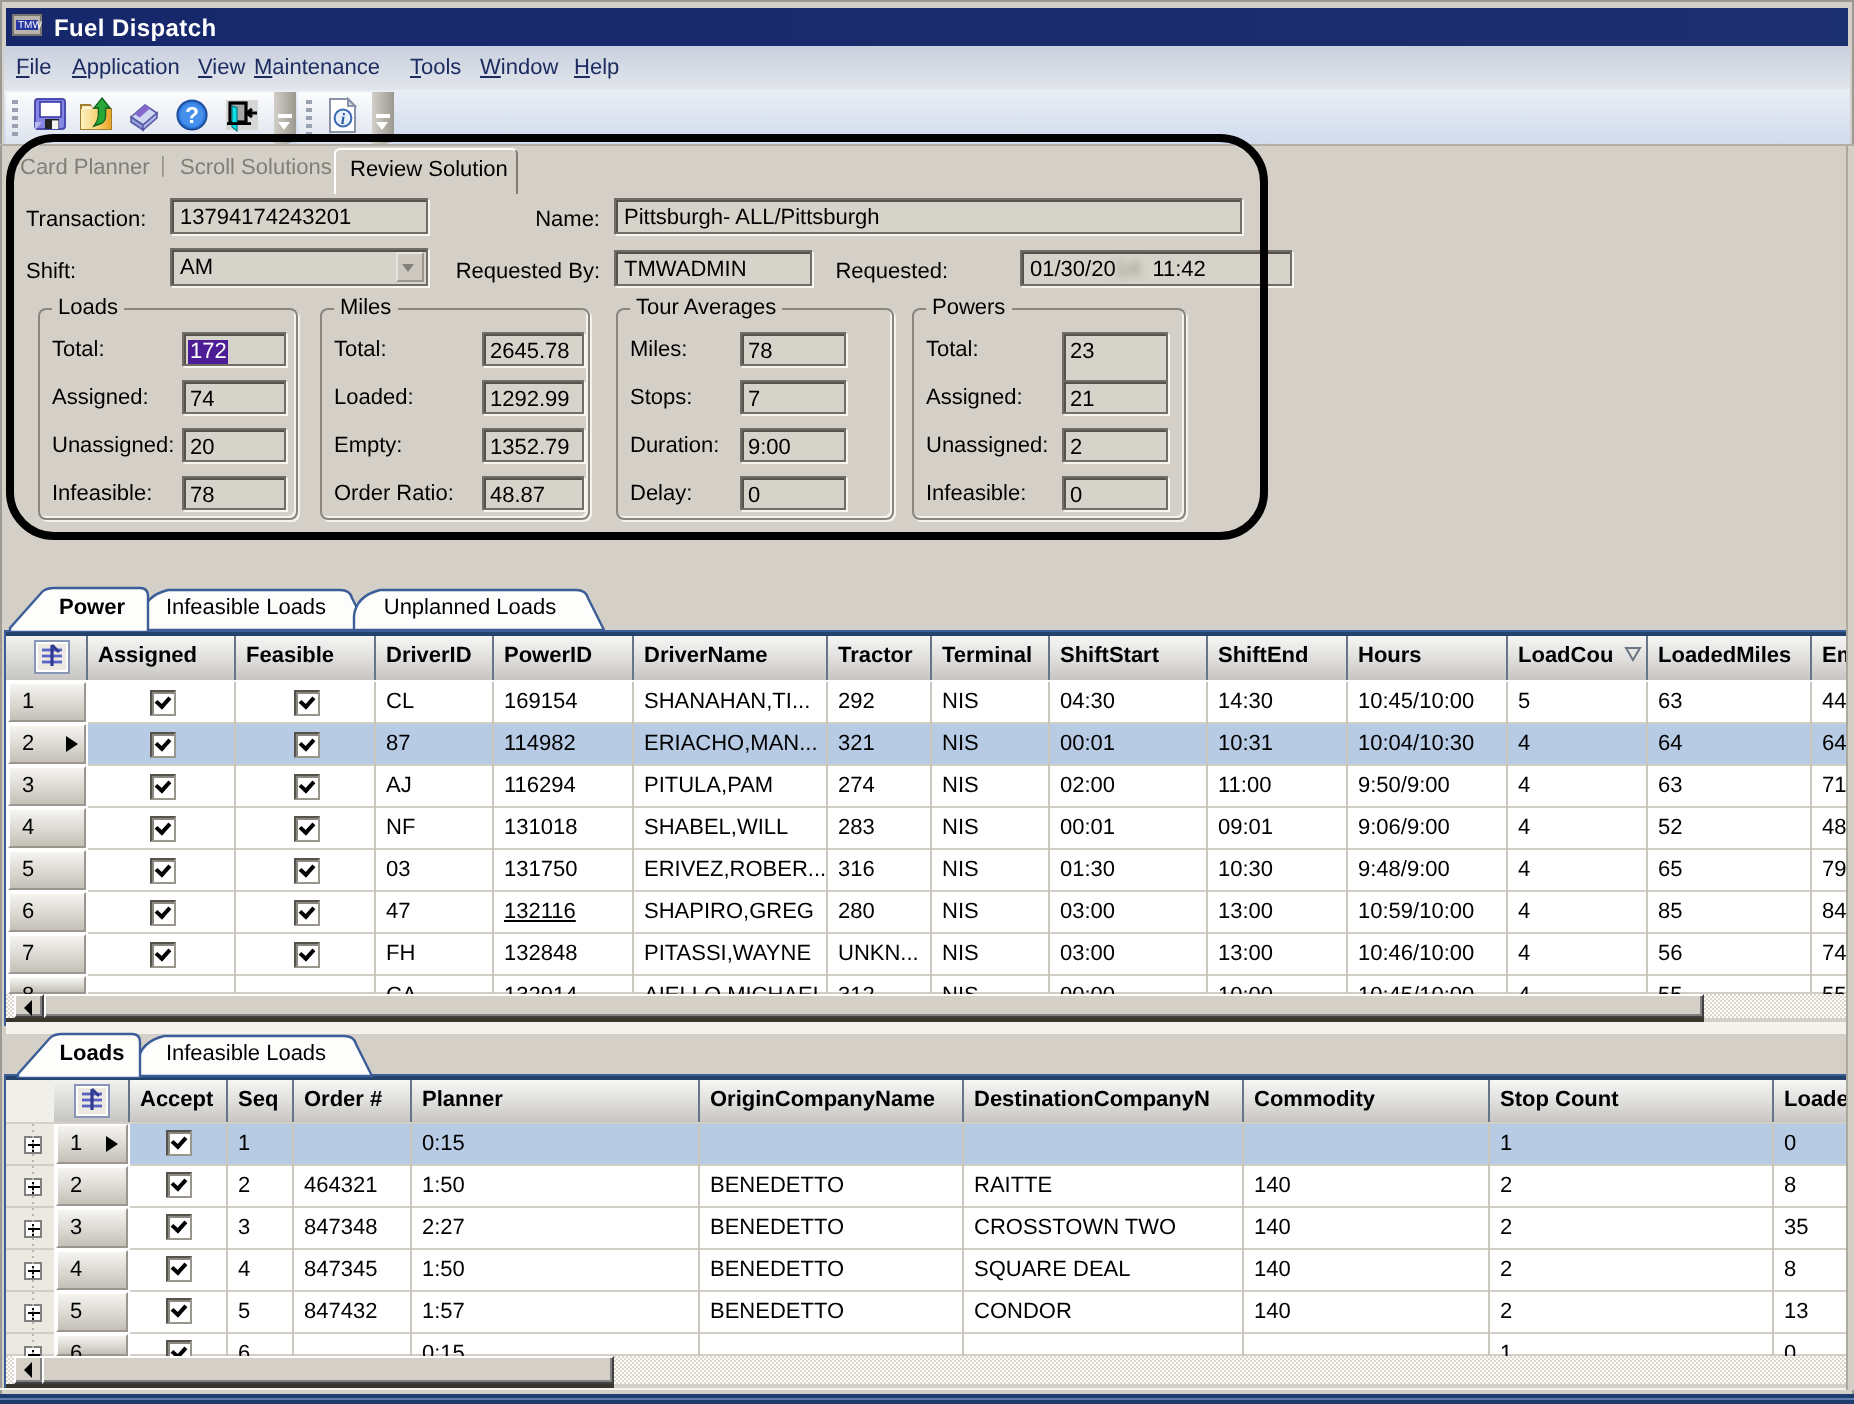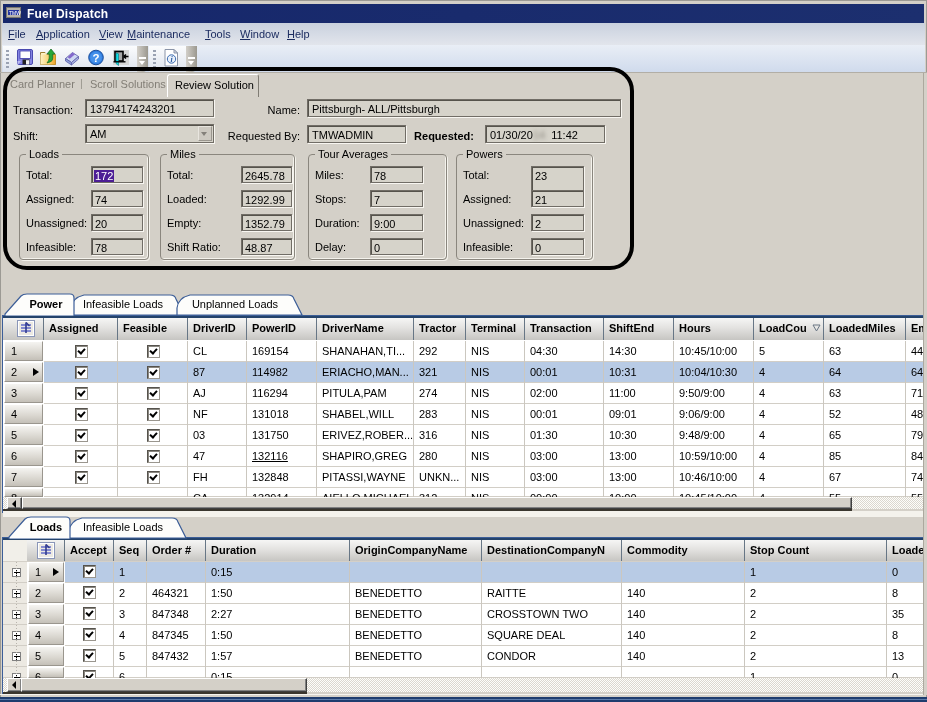--- a/index.html
+++ b/index.html
@@ -105,41 +105,41 @@
 <div class="lbl" style="left:13px;top:103px;">Transaction:</div>
 <div class="tb" style="left:85px;top:99px;width:129px;height:18px;padding-left:4px;">13794174243201</div>
 <div class="lbl" style="left:230px;top:103px;width:70px;text-align:right;">Name:</div>
 <div class="tb" style="left:307px;top:99px;width:314px;height:18px;padding-left:4px;">Pittsburgh- ALL/Pittsburgh</div>
 <div class="lbl" style="left:13px;top:129px;">Shift:</div>
 <div class="tb" style="left:85px;top:124px;width:129px;height:19px;padding-left:4px;">AM</div>
 <div class="abs" style="left:198px;top:126px;width:14px;height:15px;background:#cdc9c1;border:1px solid #9a968e;border-top-color:#e8e5df;border-left-color:#e8e5df;"></div>
 <div class="abs" style="left:201px;top:132px;width:0;height:0;border-left:3.5px solid transparent;border-right:3.5px solid transparent;border-top:4px solid #84807a;"></div>
 <div class="lbl" style="left:222px;top:129px;width:78px;text-align:right;">Requested By:</div>
 <div class="tb" style="left:307px;top:125px;width:99px;height:18px;padding-left:4px;">TMWADMIN</div>
-<div class="lbl" style="left:404px;top:129px;width:70px;text-align:right;font-weight:bold;">Requested:</div>
-<div class="tb" style="left:485px;top:125px;width:120px;height:18px;padding-left:4px;">01/30/20<span style="filter:blur(2px);color:#8a867e;">14</span>&nbsp;&nbsp;11:42</div>
+<div class="lbl" style="left:404px;top:129px;width:70px;text-align:right;">Requested:</div>
+<div class="tb" style="left:510px;top:125px;width:136px;height:18px;padding-left:4px;">01/30/20<span style="filter:blur(2px);color:#8a867e;">14</span>&nbsp;&nbsp;11:42</div>
 <div class="grp" style="left:19px;top:154px;width:130px;height:106px;"></div>
 <div class="grplbl" style="left:26px;top:147px;">Loads</div>
 <div class="lbl" style="left:26px;top:168px;">Total:</div>
 <div class="tb" style="left:91px;top:166px;width:52px;height:17px;padding-left:2px;"><span style="background:#4c1d95;color:#fff;padding:0 1px;">172</span></div>
 <div class="lbl" style="left:26px;top:192px;">Assigned:</div>
 <div class="tb" style="left:91px;top:190px;width:52px;height:17px;padding-left:3px;">74</div>
 <div class="lbl" style="left:26px;top:216px;">Unassigned:</div>
 <div class="tb" style="left:91px;top:214px;width:52px;height:17px;padding-left:3px;">20</div>
 <div class="lbl" style="left:26px;top:240px;">Infeasible:</div>
 <div class="tb" style="left:91px;top:238px;width:52px;height:17px;padding-left:3px;">78</div>
 <div class="grp" style="left:160px;top:154px;width:135px;height:106px;"></div>
 <div class="grplbl" style="left:167px;top:147px;">Miles</div>
 <div class="lbl" style="left:167px;top:168px;">Total:</div>
 <div class="tb" style="left:241px;top:166px;width:51px;height:17px;padding-left:3px;">2645.78</div>
 <div class="lbl" style="left:167px;top:192px;">Loaded:</div>
 <div class="tb" style="left:241px;top:190px;width:51px;height:17px;padding-left:3px;">1292.99</div>
 <div class="lbl" style="left:167px;top:216px;">Empty:</div>
 <div class="tb" style="left:241px;top:214px;width:51px;height:17px;padding-left:3px;">1352.79</div>
-<div class="lbl" style="left:167px;top:240px;">Shift Ratio:</div>
+<div class="lbl" style="left:167px;top:240px;">Order Ratio:</div>
 <div class="tb" style="left:241px;top:238px;width:51px;height:17px;padding-left:3px;">48.87</div>
 <div class="grp" style="left:308px;top:154px;width:139px;height:106px;"></div>
 <div class="grplbl" style="left:315px;top:147px;">Tour Averages</div>
 <div class="lbl" style="left:315px;top:168px;">Miles:</div>
 <div class="tb" style="left:370px;top:166px;width:53px;height:17px;padding-left:3px;">78</div>
 <div class="lbl" style="left:315px;top:192px;">Stops:</div>
 <div class="tb" style="left:370px;top:190px;width:53px;height:17px;padding-left:3px;">7</div>
 <div class="lbl" style="left:315px;top:216px;">Duration:</div>
 <div class="tb" style="left:370px;top:214px;width:53px;height:17px;padding-left:3px;">9:00</div>
 <div class="lbl" style="left:315px;top:240px;">Delay:</div>
@@ -180,21 +180,21 @@
 <path d="M9 2.5 L9 13" stroke="#303a90" stroke-width="1.6"></path>
 <path d="M9 2.5 L12.5 6" stroke="#303a90" stroke-width="1.4"></path>
 </svg>
 <div class="hdrcell" style="left:44px;width:74px;top:318px;height:22px;">Assigned</div>
 <div class="hdrcell" style="left:118px;width:70px;top:318px;height:22px;">Feasible</div>
 <div class="hdrcell" style="left:188px;width:59px;top:318px;height:22px;">DriverID</div>
 <div class="hdrcell" style="left:247px;width:70px;top:318px;height:22px;">PowerID</div>
 <div class="hdrcell" style="left:317px;width:97px;top:318px;height:22px;">DriverName</div>
 <div class="hdrcell" style="left:414px;width:52px;top:318px;height:22px;">Tractor</div>
 <div class="hdrcell" style="left:466px;width:59px;top:318px;height:22px;">Terminal</div>
-<div class="hdrcell" style="left:525px;width:79px;top:318px;height:22px;">Transaction</div>
+<div class="hdrcell" style="left:525px;width:79px;top:318px;height:22px;">ShiftStart</div>
 <div class="hdrcell" style="left:604px;width:70px;top:318px;height:22px;">ShiftEnd</div>
 <div class="hdrcell" style="left:674px;width:80px;top:318px;height:22px;">Hours</div>
 <div class="hdrcell" style="left:754px;width:70px;top:318px;height:22px;">LoadCou <svg width="9" height="8" viewBox="0 0 9 8" style="margin-left:2px;">
       <path d="M1 1 L8 1 L4.5 7 Z" fill="#e6e6e4" stroke="#6a7684"></path>
     </svg></div>
 <div class="hdrcell" style="left:824px;width:82px;top:318px;height:22px;">LoadedMiles</div>
 <div class="hdrcell" style="left:906px;width:42px;top:318px;height:22px;">Em</div>
 <div class="abs" style="left:3px;top:340px;width:920px;height:157px;background:#fff;"></div>
 <div class="abs" style="left:44px;top:341px;width:879px;height:21px;background:#fff;border-bottom:1px solid #d2cec6;"></div>
 <div class="rowsel" style="left:4px;top:341px;width:39px;height:20px;">1</div>
@@ -305,21 +305,21 @@
 <div class="cell" style="left:118px;width:70px;top:467px;height:21px;"></div>
 <div class="cell" style="left:188px;width:59px;top:467px;height:21px;">FH</div>
 <div class="cell" style="left:247px;width:70px;top:467px;height:21px;">132848</div>
 <div class="cell" style="left:317px;width:97px;top:467px;height:21px;">PITASSI,WAYNE</div>
 <div class="cell" style="left:414px;width:52px;top:467px;height:21px;">UNKN...</div>
 <div class="cell" style="left:466px;width:59px;top:467px;height:21px;">NIS</div>
 <div class="cell" style="left:525px;width:79px;top:467px;height:21px;">03:00</div>
 <div class="cell" style="left:604px;width:70px;top:467px;height:21px;">13:00</div>
 <div class="cell" style="left:674px;width:80px;top:467px;height:21px;">10:46/10:00</div>
 <div class="cell" style="left:754px;width:70px;top:467px;height:21px;">4</div>
-<div class="cell" style="left:824px;width:82px;top:467px;height:21px;">67</div>
+<div class="cell" style="left:824px;width:82px;top:467px;height:21px;">56</div>
 <div class="cell" style="left:906px;width:42px;top:467px;height:21px;">74</div>
 <div class="cb" style="left:75px;top:471px;"></div>
 <div class="cb" style="left:147px;top:471px;"></div>
 <div class="abs" style="left:44px;top:488px;width:879px;height:9px;background:#fff;border-bottom:1px solid #d2cec6;"></div>
 <div class="rowsel" style="left:4px;top:488px;width:39px;height:9px;">8</div>
 <div class="cell" style="left:44px;width:74px;top:488px;height:9px;"></div>
 <div class="cell" style="left:118px;width:70px;top:488px;height:9px;"></div>
 <div class="cell" style="left:188px;width:59px;top:488px;height:9px;">CA</div>
 <div class="cell" style="left:247px;width:70px;top:488px;height:9px;">132914</div>
 <div class="cell" style="left:317px;width:97px;top:488px;height:9px;">AIELLO,MICHAEL</div>
@@ -356,21 +356,21 @@
 <rect x="1.5" y="1.5" width="15" height="14" fill="none" stroke="#fff"></rect>
 <line x1="4" y1="5" x2="14" y2="5" stroke="#5a64c8" stroke-width="1.4"></line>
 <line x1="4" y1="8" x2="14" y2="8" stroke="#5a64c8" stroke-width="1.4"></line>
 <line x1="4" y1="11" x2="14" y2="11" stroke="#5a64c8" stroke-width="1.4"></line>
 <path d="M9 2.5 L9 13" stroke="#303a90" stroke-width="1.6"></path>
 <path d="M9 2.5 L12.5 6" stroke="#303a90" stroke-width="1.4"></path>
 </svg>
 <div class="hdrcell" style="left:65px;width:49px;top:540px;height:21px;">Accept</div>
 <div class="hdrcell" style="left:114px;width:33px;top:540px;height:21px;">Seq</div>
 <div class="hdrcell" style="left:147px;width:59px;top:540px;height:21px;">Order #</div>
-<div class="hdrcell" style="left:206px;width:144px;top:540px;height:21px;">Duration</div>
+<div class="hdrcell" style="left:206px;width:144px;top:540px;height:21px;">Planner</div>
 <div class="hdrcell" style="left:350px;width:132px;top:540px;height:21px;">OriginCompanyName</div>
 <div class="hdrcell" style="left:482px;width:140px;top:540px;height:21px;">DestinationCompanyN</div>
 <div class="hdrcell" style="left:622px;width:123px;top:540px;height:21px;">Commodity</div>
 <div class="hdrcell" style="left:745px;width:142px;top:540px;height:21px;">Stop Count</div>
 <div class="hdrcell" style="left:887px;width:61px;top:540px;height:21px;">Loaded</div>
 <div class="abs" style="left:3px;top:562px;width:920px;height:116px;background:#fff;"></div>
 <div class="abs" style="left:65px;top:562px;width:858px;height:21px;background:#b8cbe5;border-bottom:1px solid #d2cec6;"></div>
 <div class="abs" style="left:3px;top:562px;width:24px;height:21px;background:#ece9e2;border-bottom:1px solid #d2cec6;"></div>
 <div class="abs" style="left:12px;top:568px;width:9px;height:9px;background:#fff;border:1px solid #808080;"></div>
 <div class="abs" style="left:13.5px;top:572px;width:6px;height:1px;background:#000;"></div>

